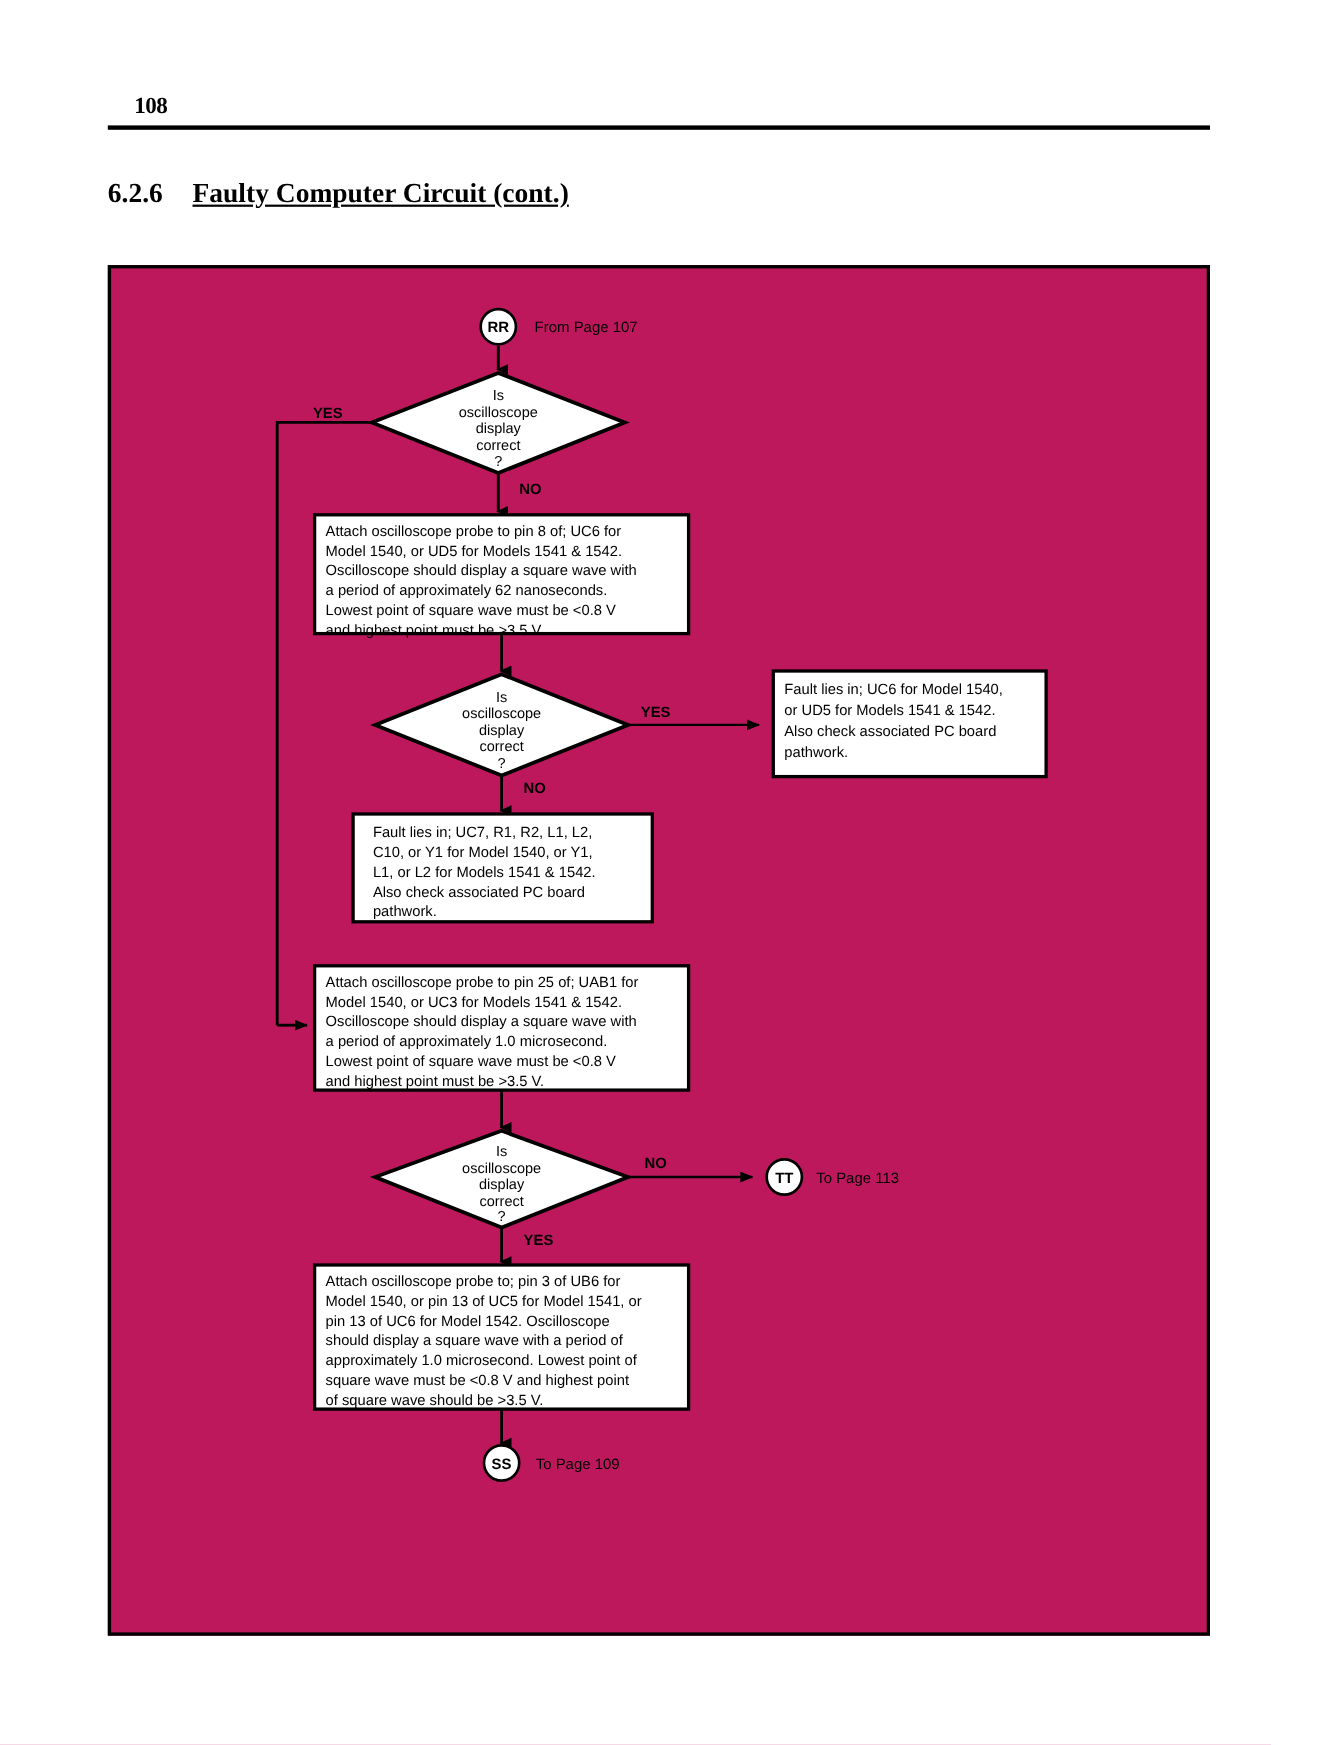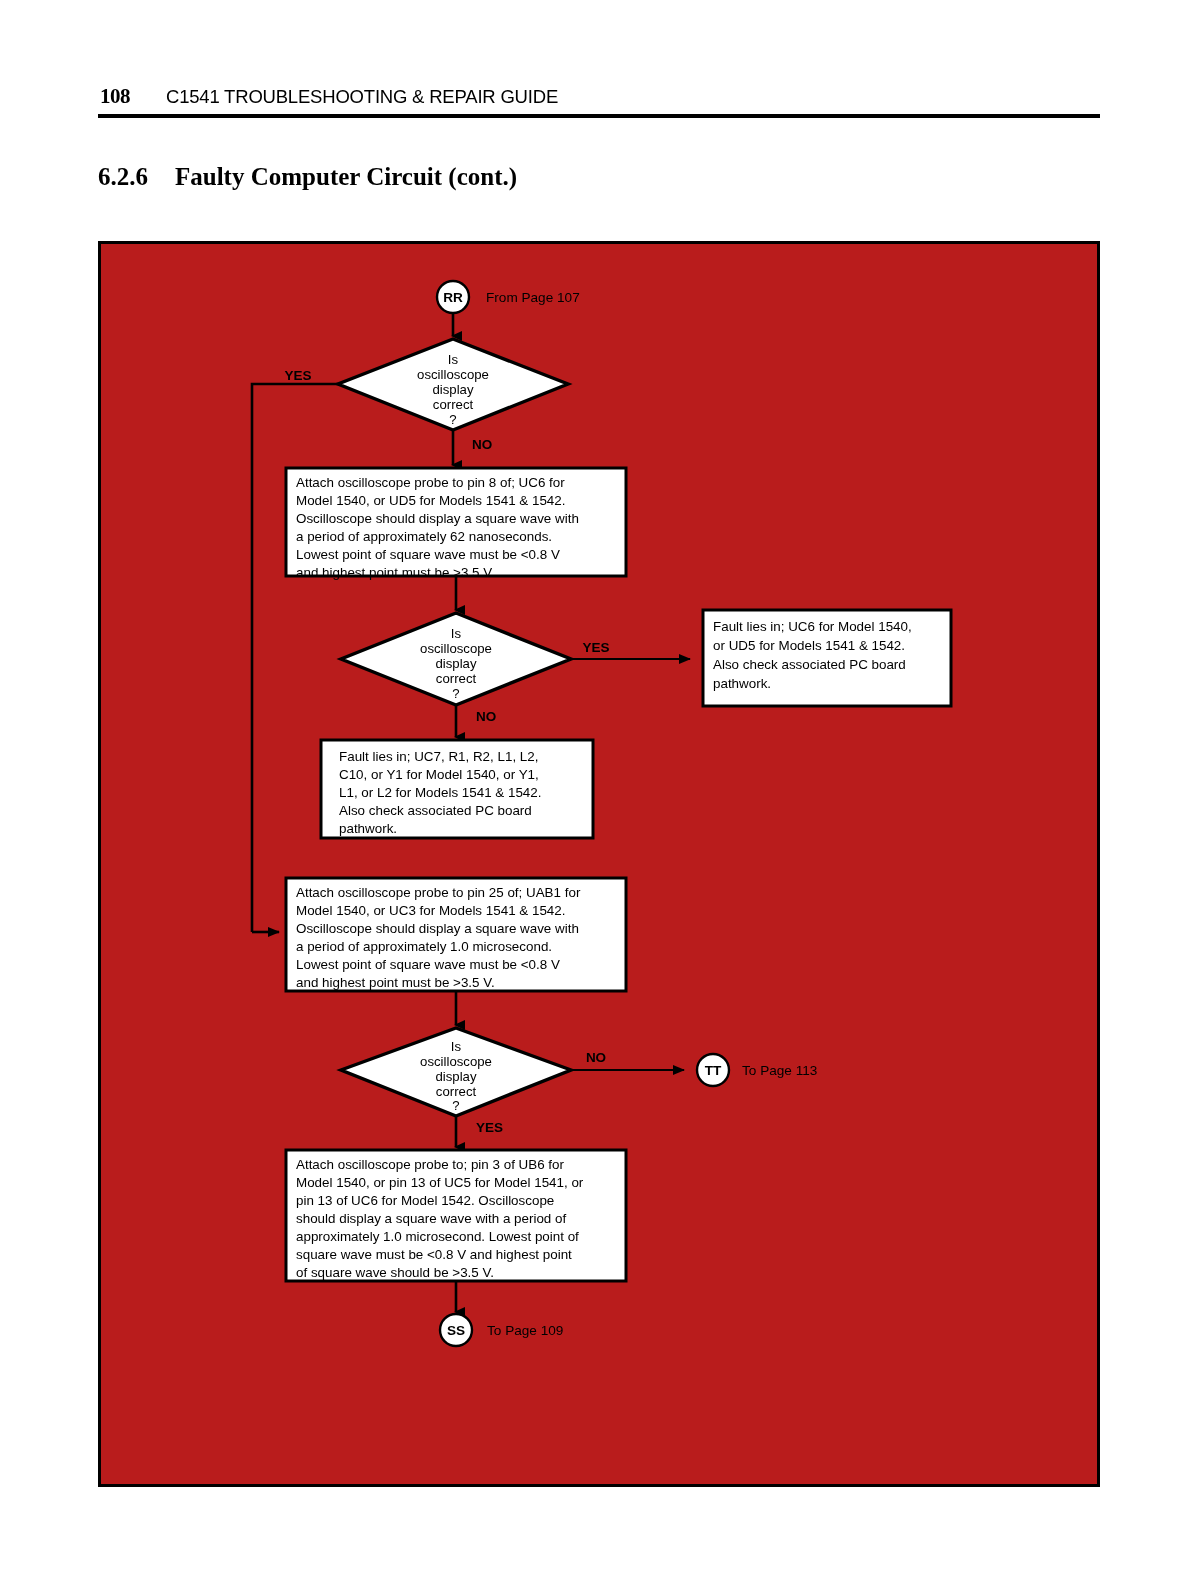--- a/index.html
+++ b/index.html
@@ -19,21 +19,21 @@
   
   #page-header {
     position: absolute;
     left: 98px;
     top: 84px;
     width: 1002px;
     height: 40px;
   }
   #page-header .page-number {
     position: absolute;
-    left: 2px;
+    left: 24px;
     top: 0px;
     font-family: "Liberation Serif", serif;
     font-weight: bold;
     font-size: 21px;
     letter-spacing: -0.5px;
   }
   #page-header .header-title {
     position: absolute;
     left: 68px;
     top: 2px;
@@ -65,32 +65,33 @@
     left: 0px;
     top: 0px;
     white-space: nowrap;
     text-align: right;
   }
   #section-title .sec-label {
     position: absolute;
     left: 77px;
     top: 0px;
     white-space: nowrap;
+    text-decoration: underline;
   }
 
   
   #flowchart-frame {
     position: absolute;
     left: 98px;
     top: 241px;
     width: 1002px;
     height: 1246px;
     border: 3px solid #000000;
     box-sizing: border-box;
-    background: #b91c1c;
+    background: #be185d;
   }
   #flow-svg {
     position: absolute;
     left: 0;
     top: 0;
     width: 1002px;
     height: 1246px;
     display: block;
   }
 
@@ -145,21 +146,20 @@
     stroke: #000000;
     stroke-width: 2.2;
     fill: none;
   }
 </style>
 </head>
 <body>
 
 <div id="page-header">
   <div class="page-number">108</div>
-  <div class="header-title">C1541 TROUBLESHOOTING &amp; REPAIR GUIDE</div>
   <div class="header-rule"></div>
 </div>
 
 <div id="section-title">
   <span class="sec-num">6.2.6</span>
   <span class="sec-label">Faulty Computer Circuit (cont.)</span>
 </div>
 
 <div id="flowchart-frame">
   <svg id="flow-svg" viewBox="0 0 1002 1246" xmlns="http://www.w3.org/2000/svg">

